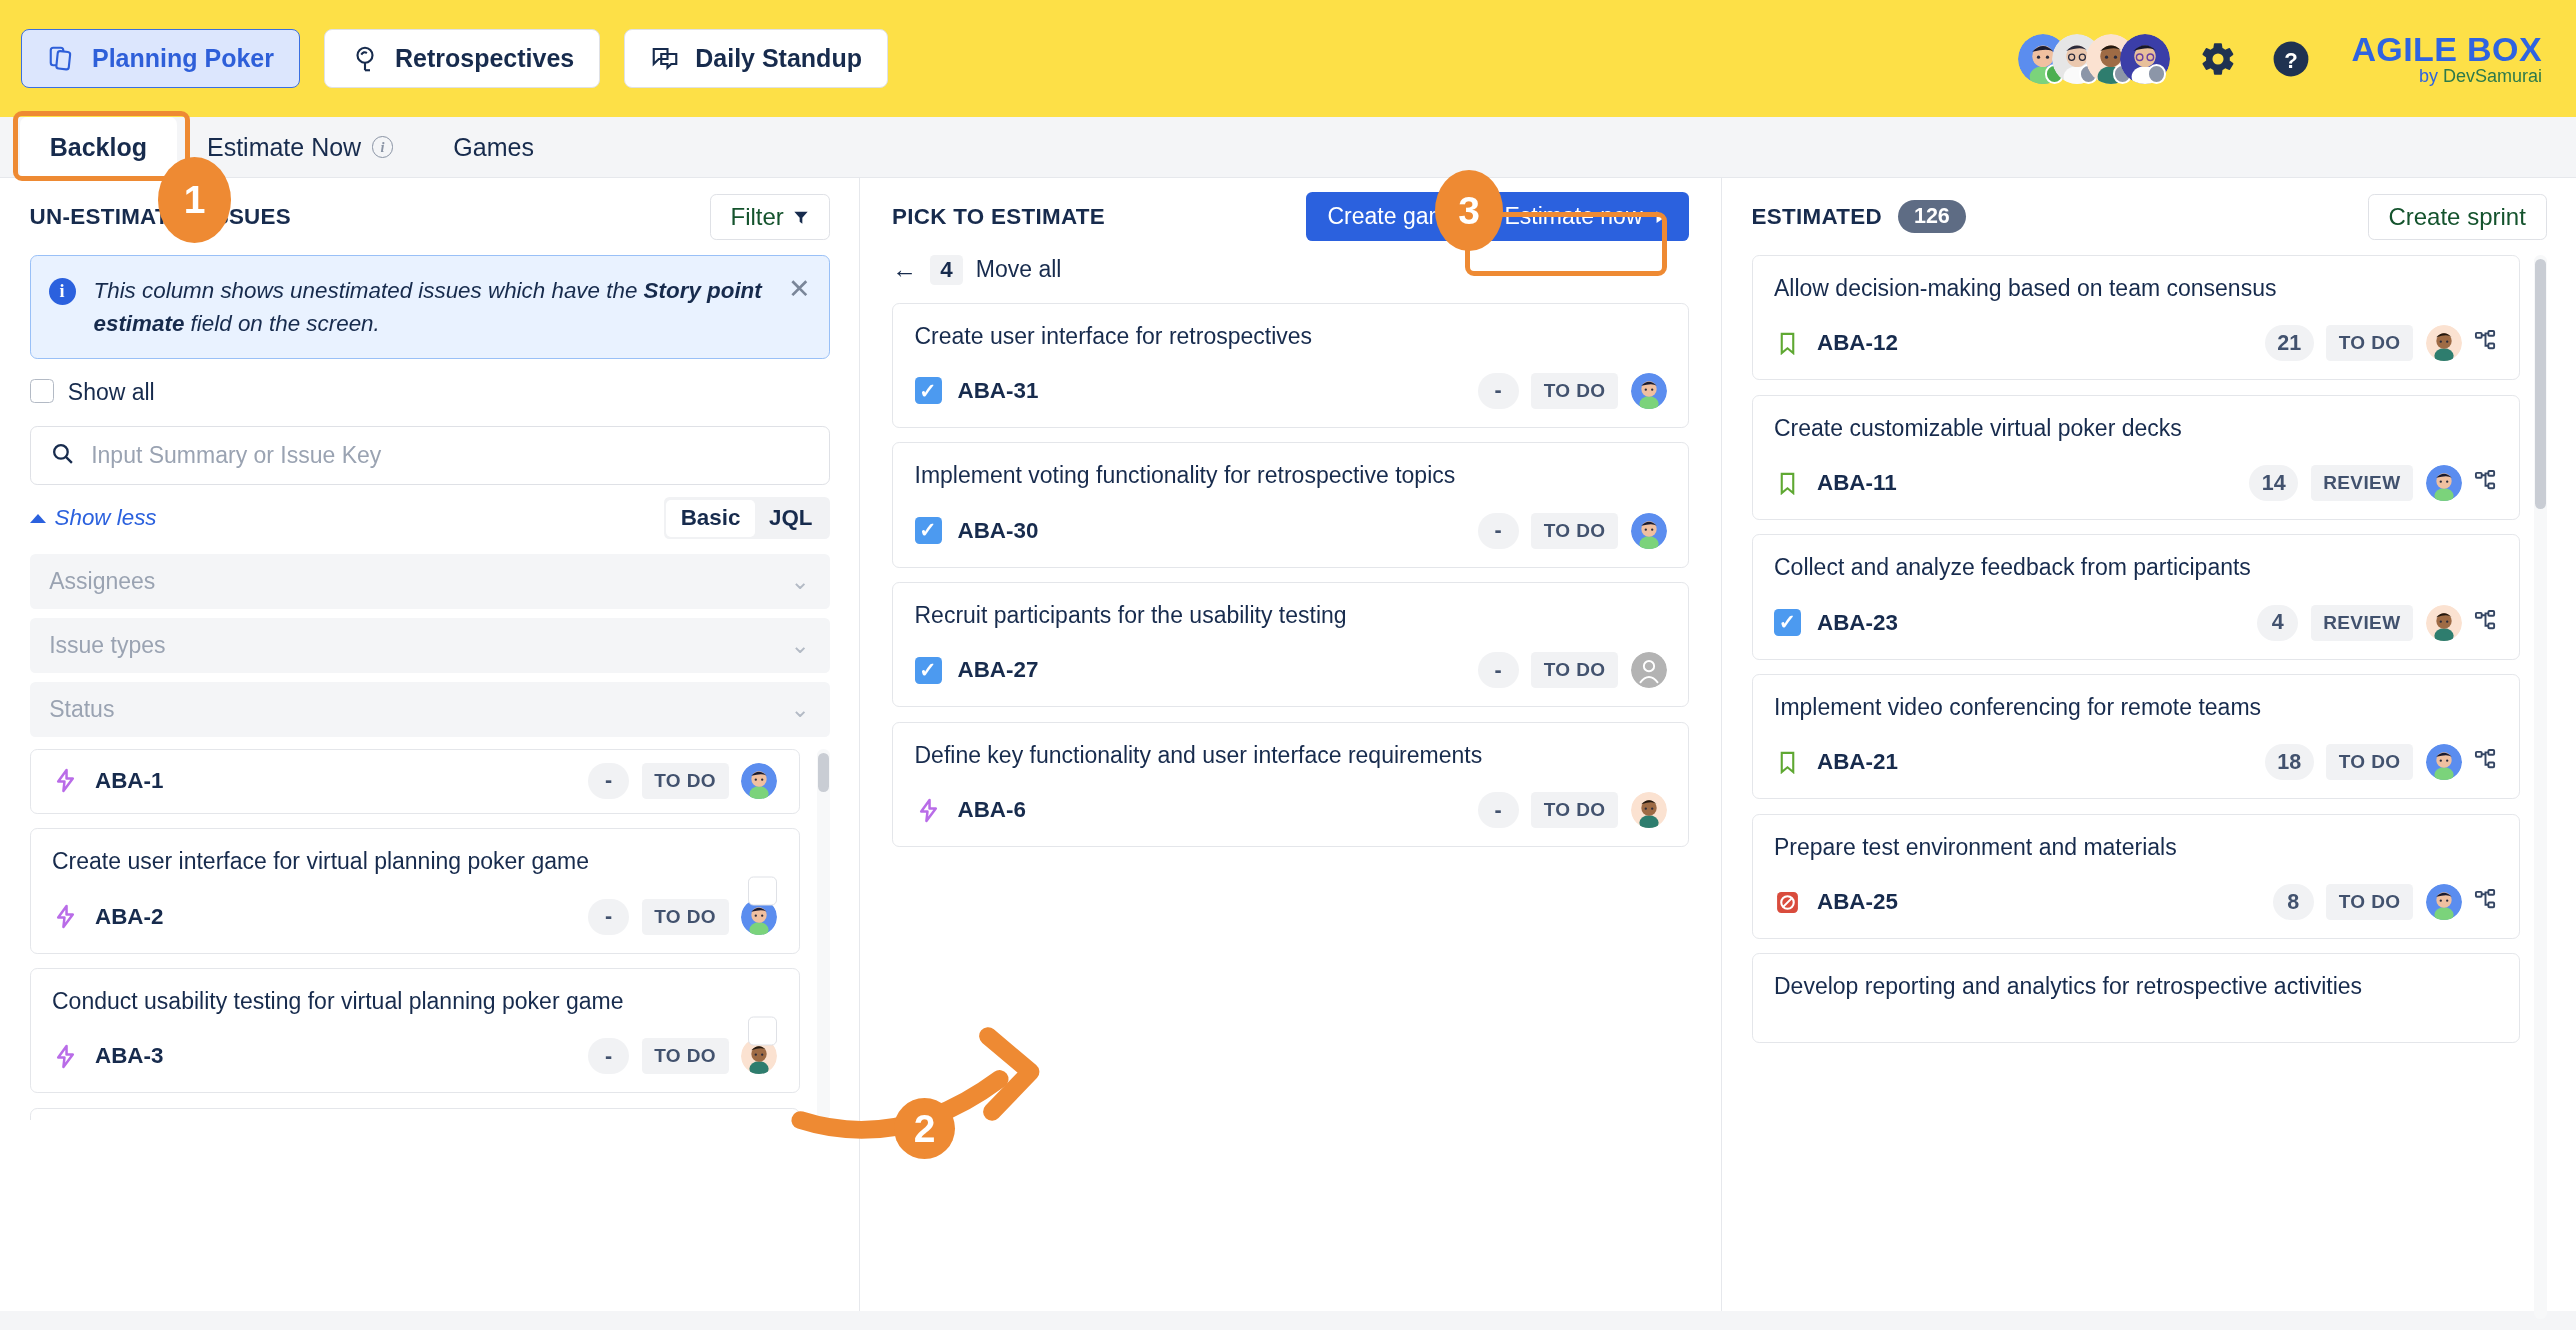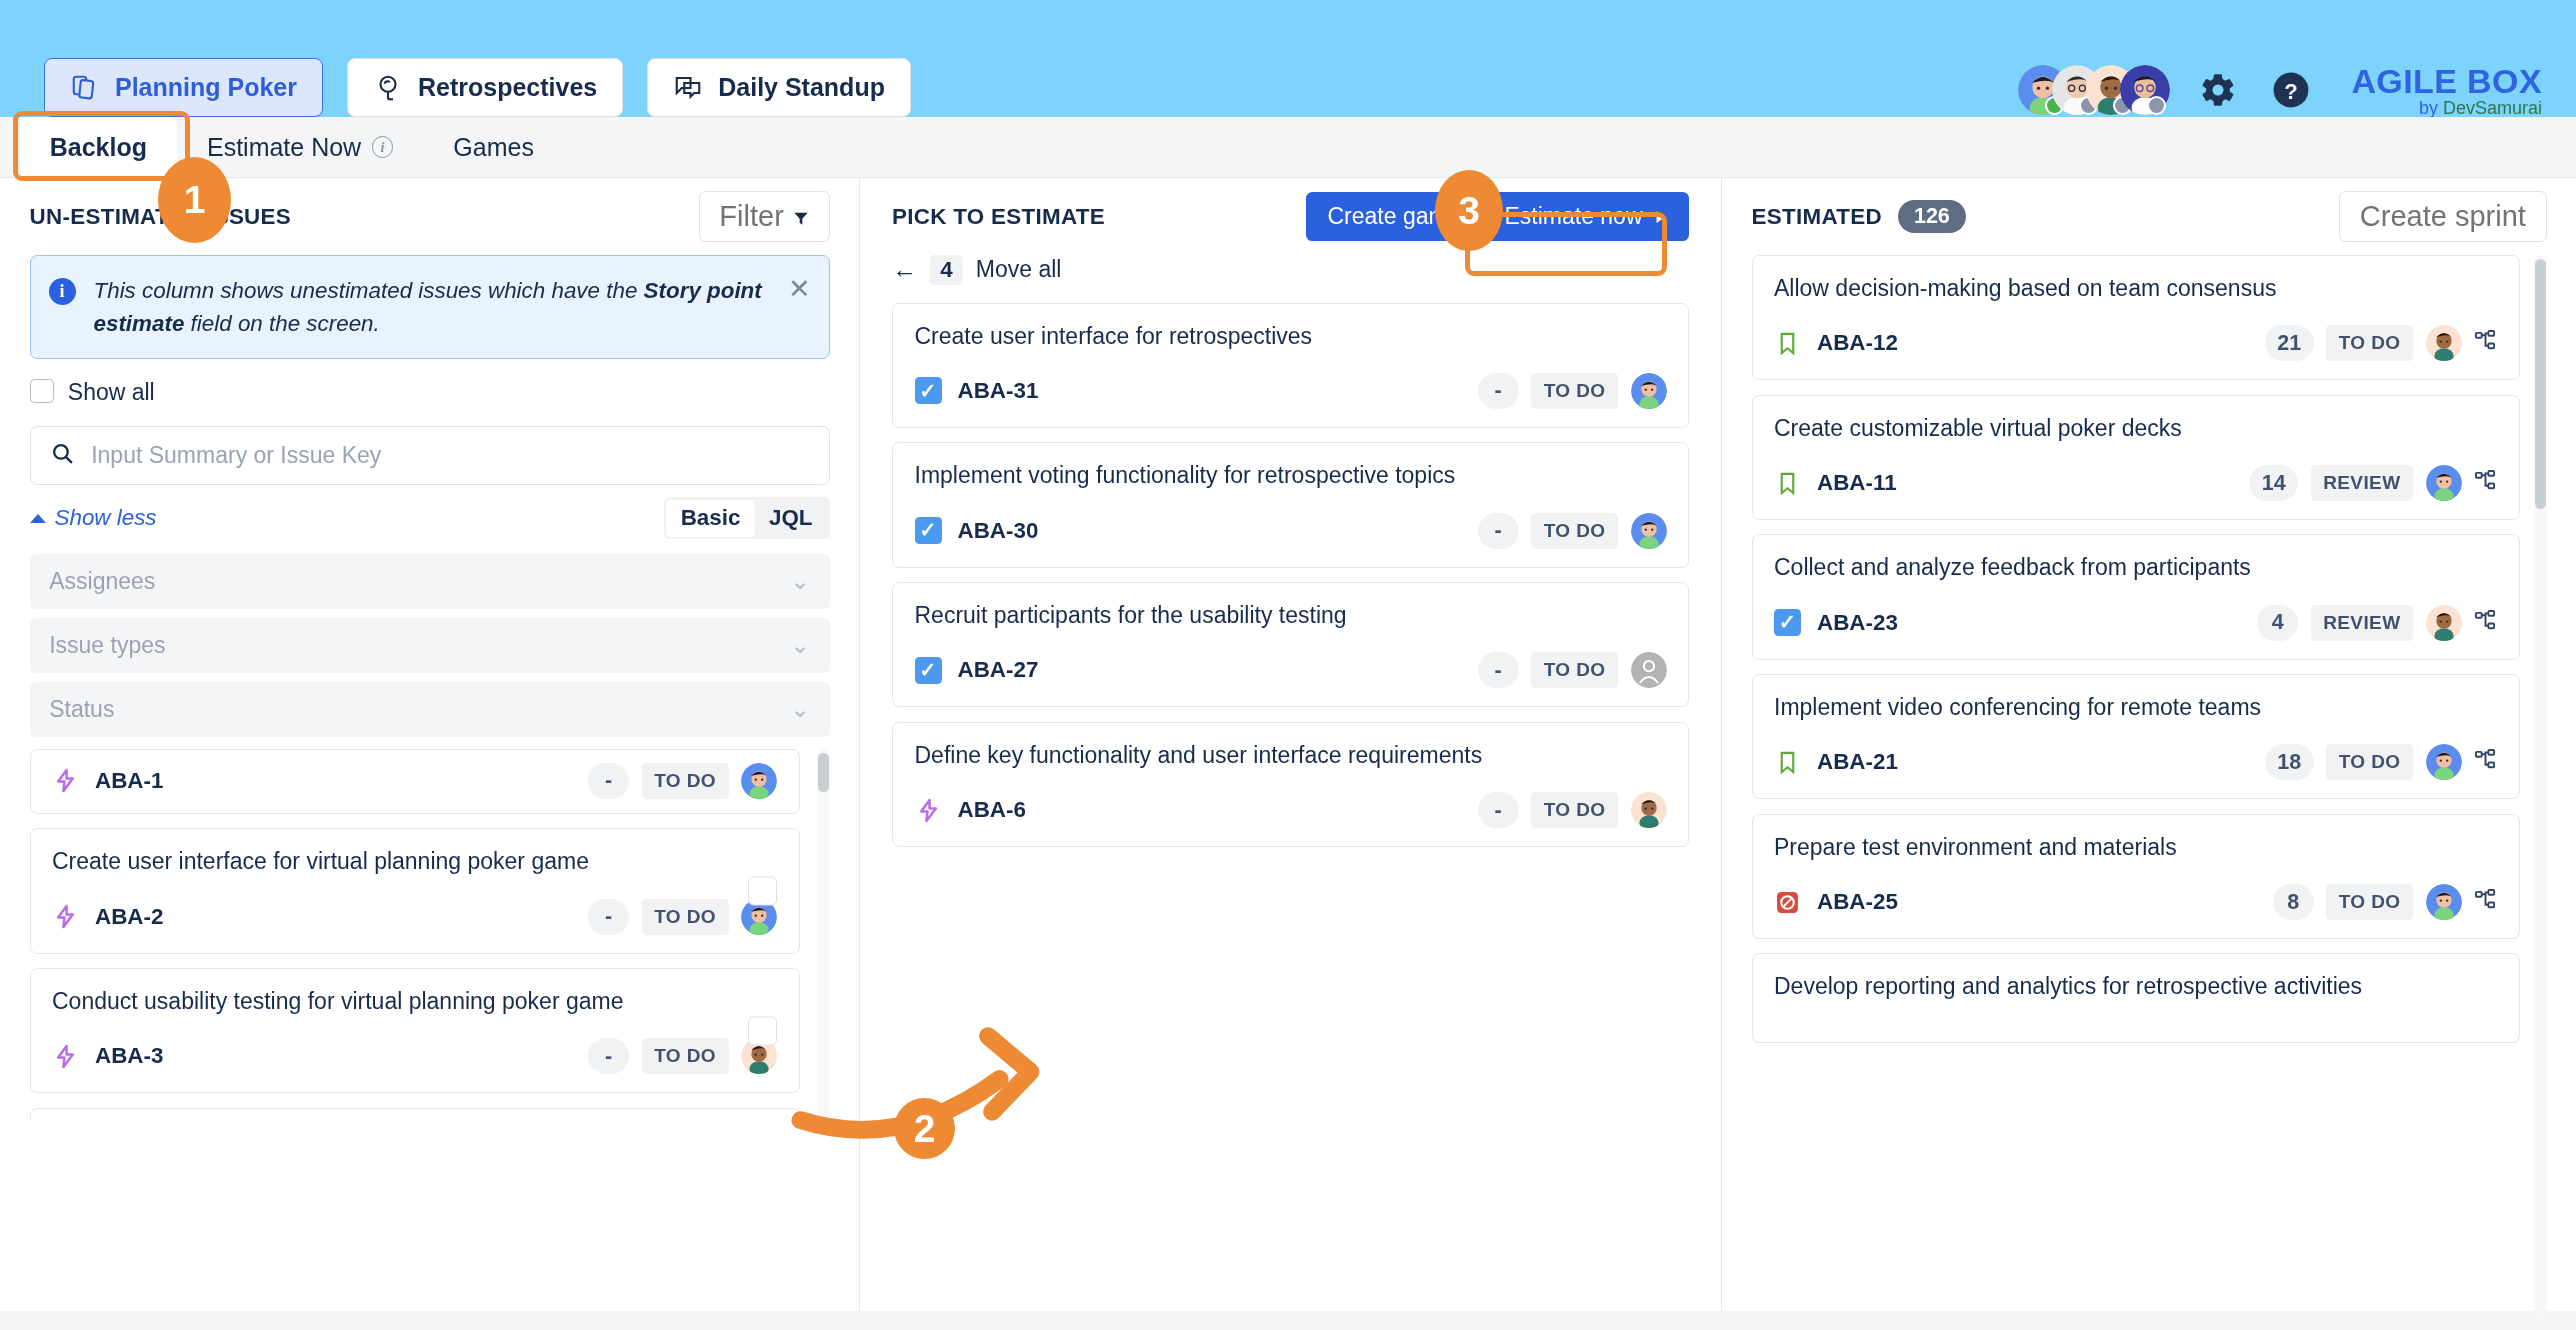--- a/index.html
+++ b/index.html
@@ -7,23 +7,23 @@
     width: 2576px; height: 1331px;
     background: #ffffff;
     font-family: "Liberation Sans", sans-serif;
     color: #172B4D;
     overflow: hidden;
   }
 
   
   .topbar {
     height: 117px;
-    display: flex; align-items: flex-end;
-    padding: 0 34px 0 44px;
-    background: #7dd3fc;
+    display: flex; align-items: center;
+    padding: 0 34px 0 21px;
+    background: #fde047;
     position: relative;
   }
   .app-tabs { display: flex; gap: 24px; align-items: center; }
   .app-tab {
     display: flex; align-items: center; gap: 15px;
     height: 59px; padding: 0 25px;
     border: 1.6px solid #DFE1E6; border-radius: 8px;
     background: #ffffff;
     font-size: 25px; font-weight: bold; color: #172B4D;
     cursor: pointer;
@@ -105,21 +105,21 @@
   .col-title {
     font-size: 22.4px; font-weight: bold; letter-spacing: 0.3px; color: #172B4D;
   }
   .count-badge {
     background: #5E6C84; color: #ffffff;
     border-radius: 894px; font-size: 21.5px; font-weight: bold;
     padding: 3.6px 16px;
   }
   .btn-outline {
     border: 1.6px solid #DFE1E6; background: #ffffff; border-radius: 6.3px;
-    font-size: 29px; color: #737373; padding: 8px 19.7px; cursor: pointer;
+    font-size: 24px; color: #14532d; padding: 8px 19.7px; cursor: pointer;
     display: inline-flex; align-items: center; gap: 9px;
   }
   .spacer { margin-left: auto; }
   .btn-primary {
     background: #2B61DE; color: #ffffff; border: none;
     font-size: 23px; padding: 10.7px 21.5px; cursor: pointer;
     display: inline-flex; align-items: center; gap: 10.7px;
   }
   .btn-group { display:flex; align-items:center; border-radius: 6.3px; overflow: hidden; }
   .btn-group .btn-primary:first-child { border-right: 1.3px solid #4E7BE6; }

